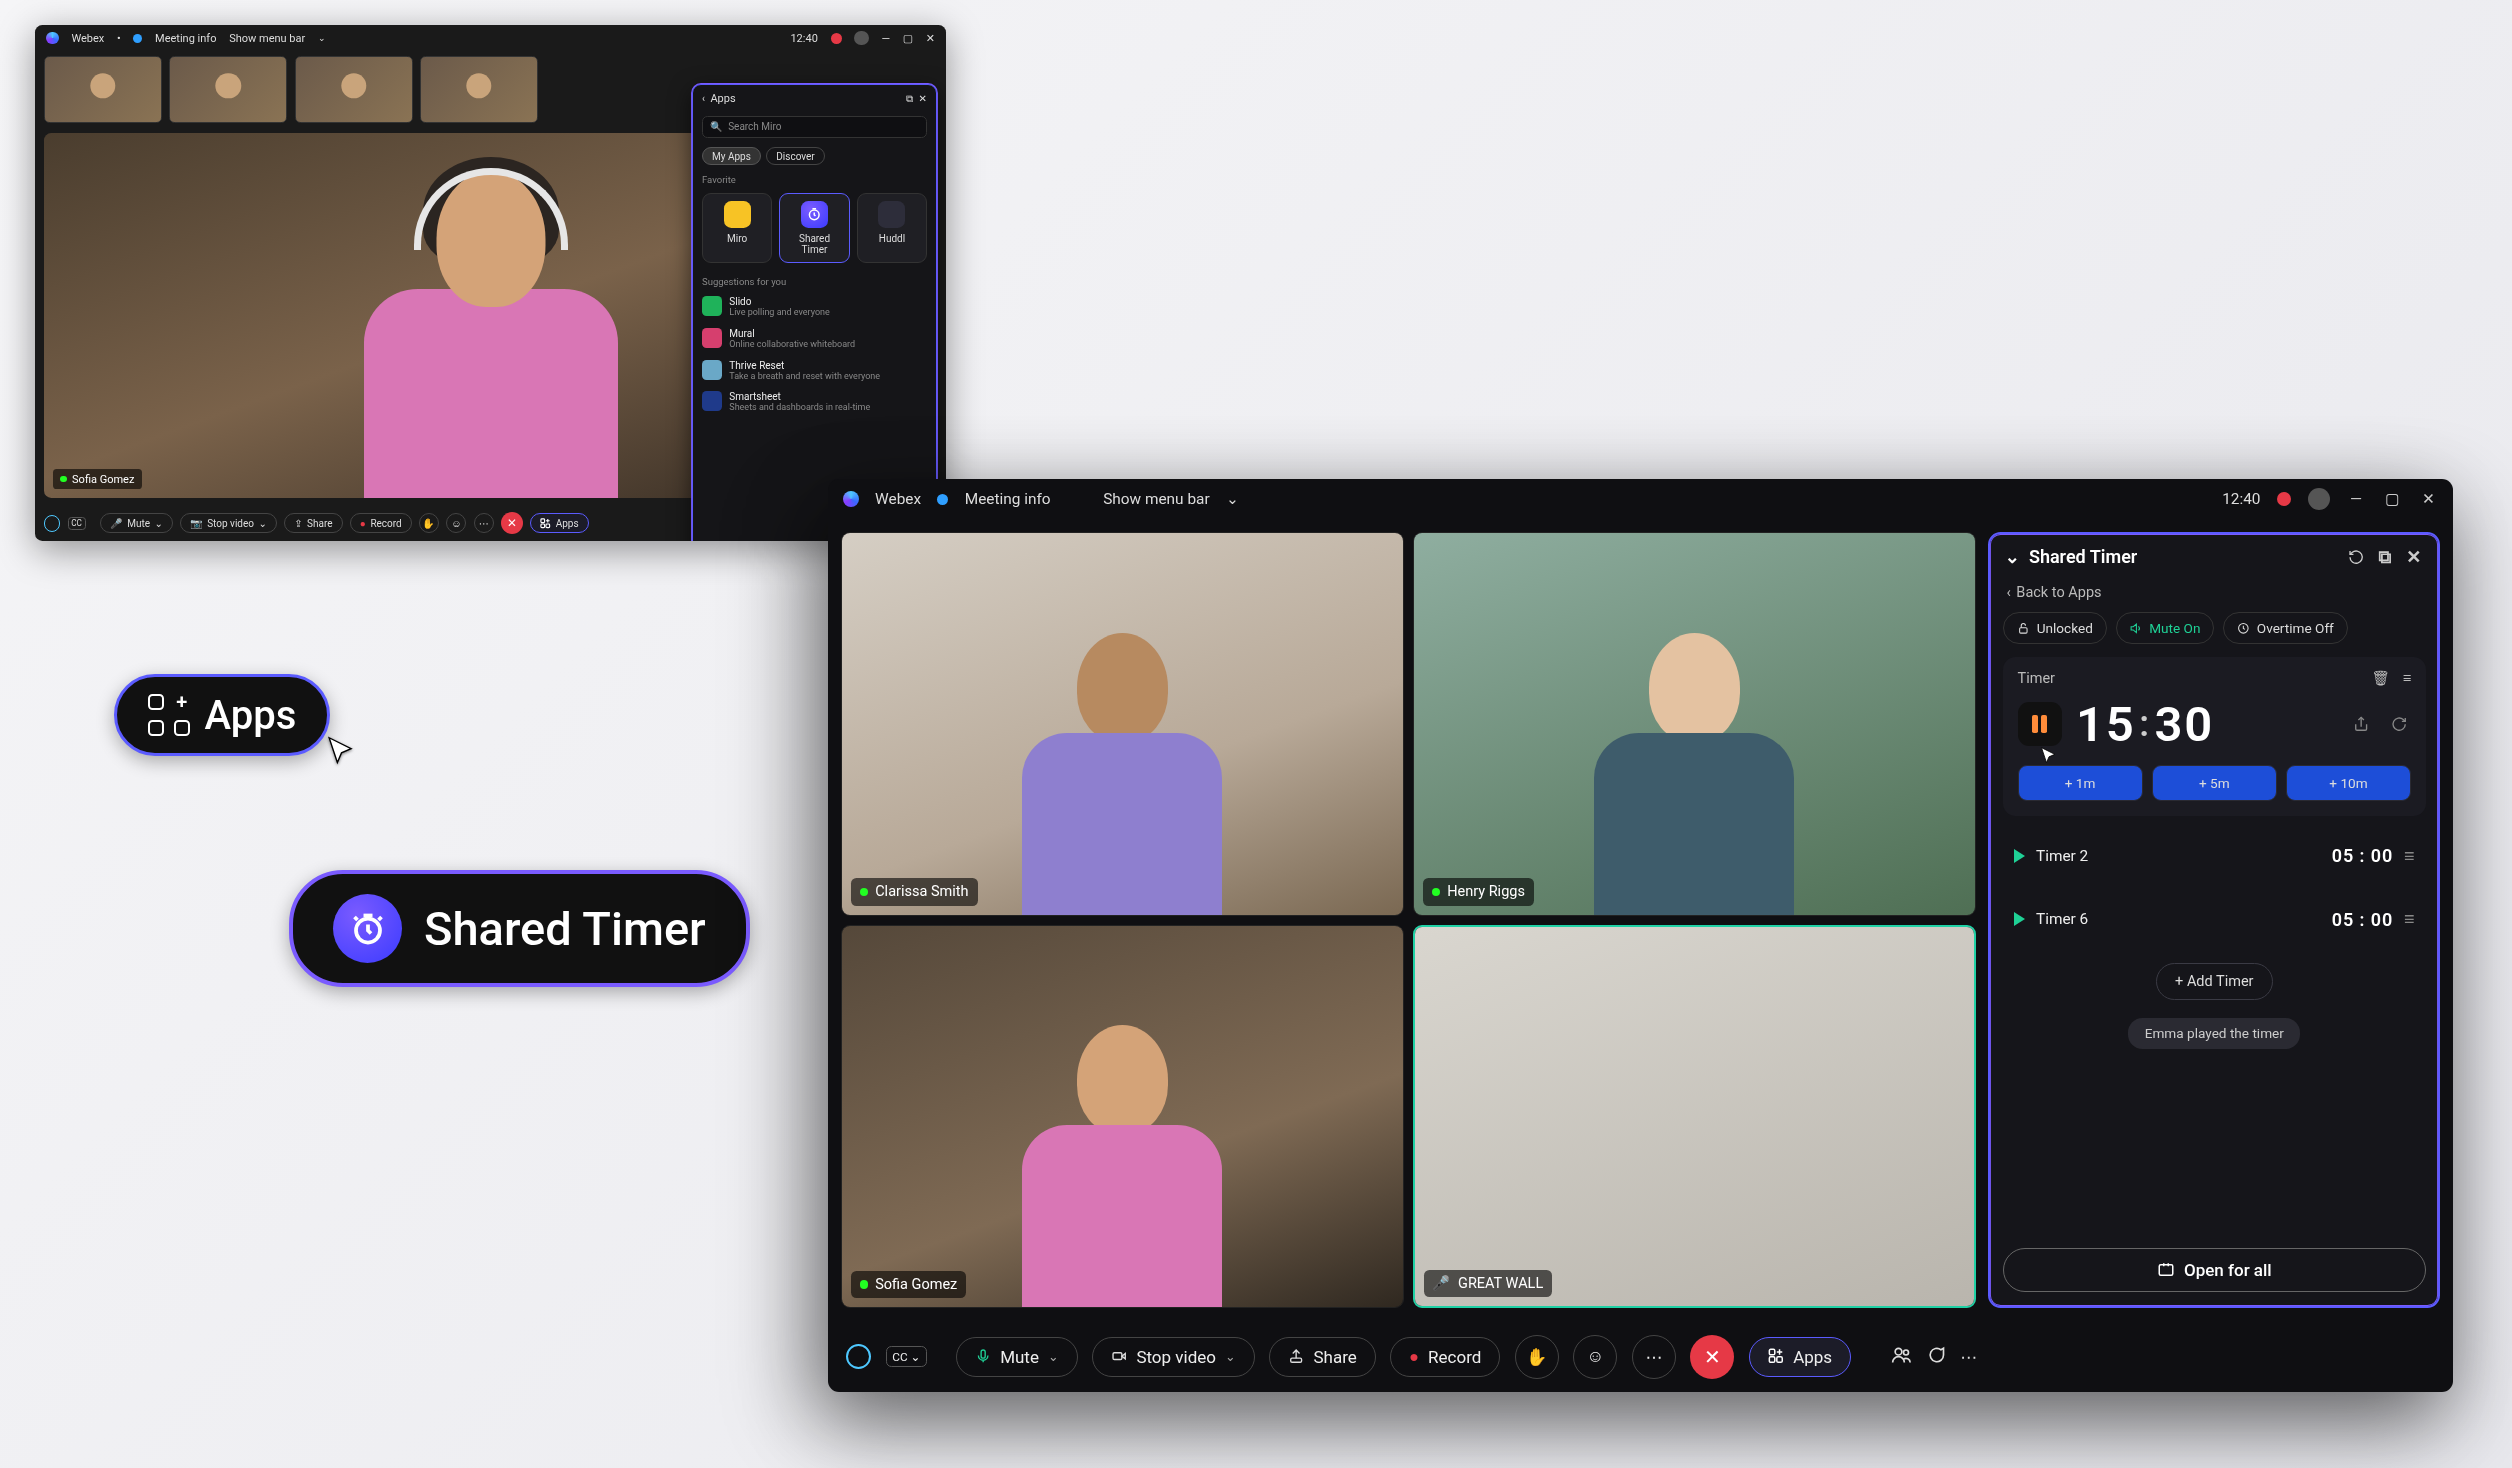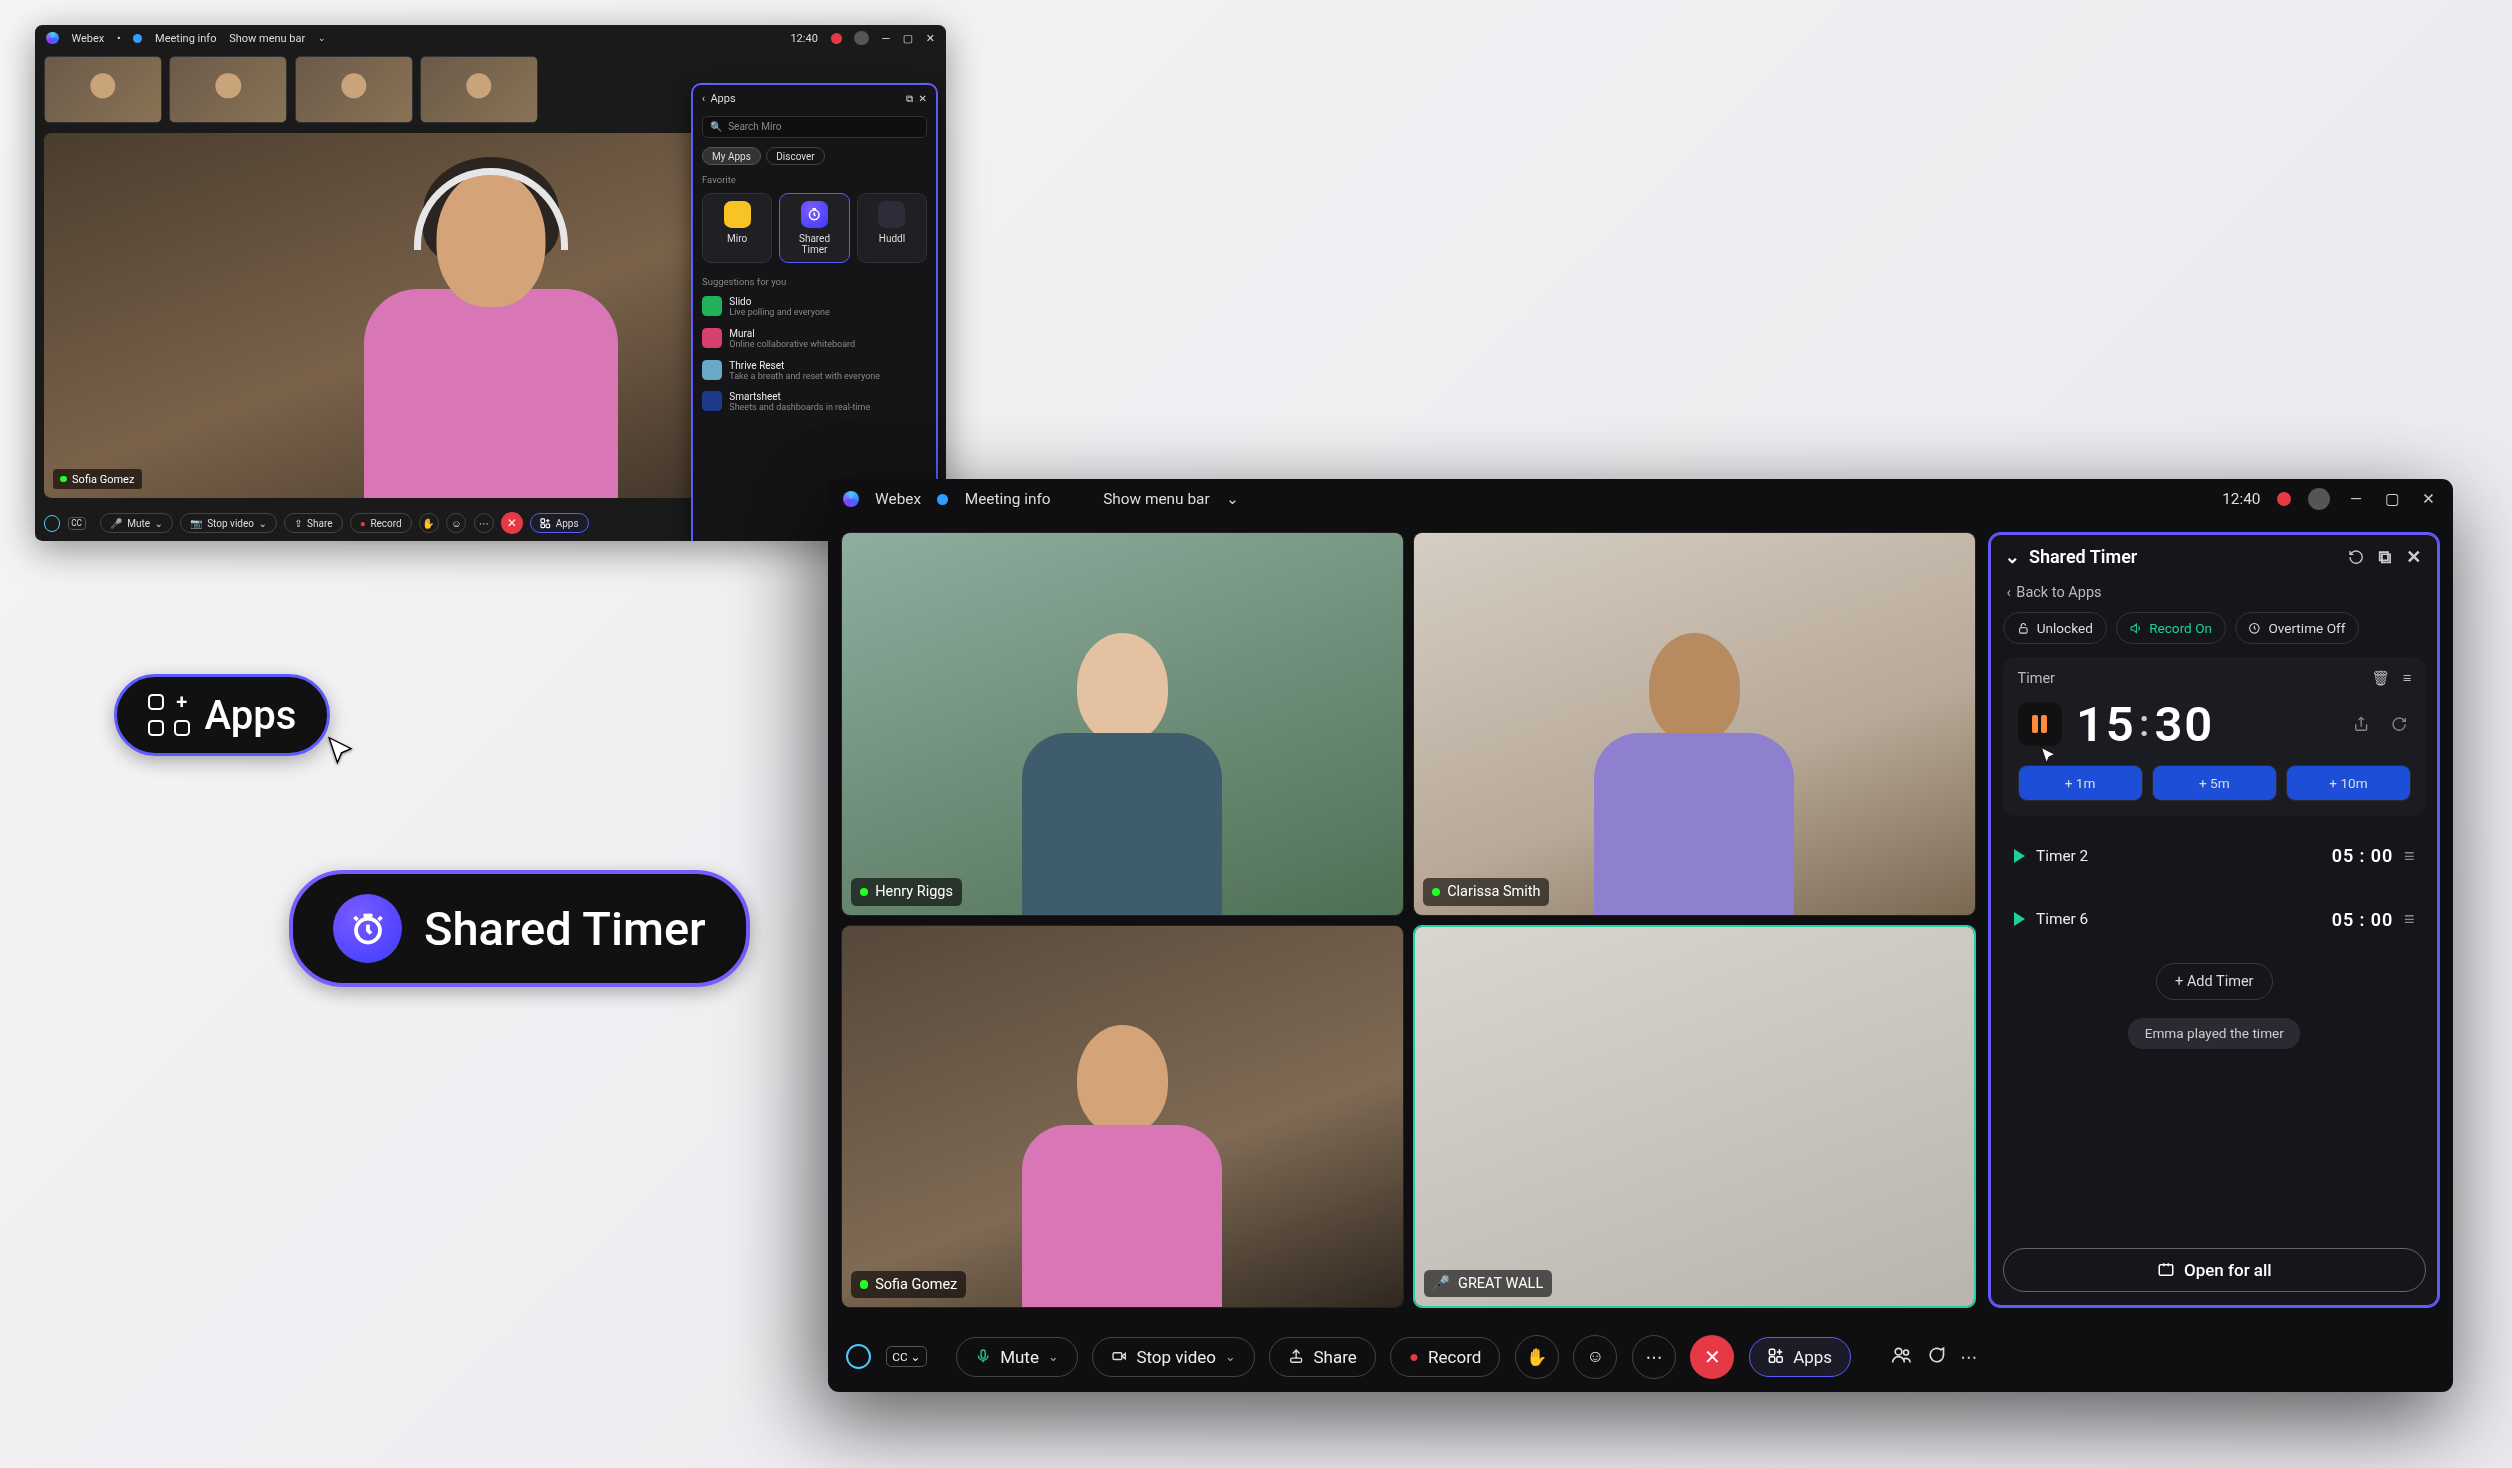--- a/index.html
+++ b/index.html
@@ -438,40 +438,40 @@
     <span>12:40</span>
     <span style="width:14.5px;height:14.5px;border-radius:50%;background:#e63946;"></span>
     <span style="width:22px;height:22px;border-radius:50%;background:#555;"></span>
     <span class="winbtn">—</span>
     <span class="winbtn">▢</span>
     <span class="winbtn">✕</span>
   </div>
 
   <div class="bw-body">
     <div class="bw-video-grid">
+      <div class="bw-tile tile1">
+        <div class="bg"></div>
+        <div class="avatar">
+            <div class="head" style="background:#b78a60;"></div>
+            <div class="body" style="background:#8e7fcf;"></div>
+          </div>
+        <div class="bw-nametag">
+            <span class="dot"></span>
+            <span>Clarissa Smith</span>
+          </div>
+      </div>
       <div class="bw-tile tile2">
         <div class="bg"></div>
         <div class="avatar">
             <div class="head" style="background:#e4c2a1;"></div>
             <div class="body" style="background:#3e5c6b;"></div>
           </div>
         <div class="bw-nametag">
             <span class="dot"></span>
             <span>Henry Riggs</span>
-          </div>
-      </div>
-      <div class="bw-tile tile1">
-        <div class="bg"></div>
-        <div class="avatar">
-            <div class="head" style="background:#b78a60;"></div>
-            <div class="body" style="background:#8e7fcf;"></div>
-          </div>
-        <div class="bw-nametag">
-            <span class="dot"></span>
-            <span>Clarissa Smith</span>
           </div>
       </div>
       <div class="bw-tile tile3">
         <div class="bg"></div>
         <div class="avatar">
             <div class="head" style="background:#d4a378;"></div>
             <div class="body" style="background:#d976b5;"></div>
           </div>
         <div class="bw-nametag">
             <span class="dot"></span>
@@ -511,21 +511,21 @@
               <rect x="5" y="11" width="14" height="10" rx="2"></rect>
               <path d="M8 11V7a4 4 0 0 1 8 0"></path>
             </svg>
           <span>Unlocked</span>
         </div>
         <div class="bwp-tog sound">
           <svg width="12.7" height="12.7" viewBox="0 0 24 24" fill="none" stroke="currentColor" stroke-width="2">
               <path d="M4 9v6h4l6 5V4L8 9H4z"></path>
               <path d="M18 8a6 6 0 0 1 0 8"></path>
             </svg>
-          <span>Record On</span>
+          <span>Mute On</span>
         </div>
         <div class="bwp-tog">
           <svg width="12.7" height="12.7" viewBox="0 0 24 24" fill="none" stroke="currentColor" stroke-width="2">
               <circle cx="12" cy="12" r="9"></circle>
               <path d="M12 7v5l3 2"></path>
             </svg>
           <span>Overtime Off</span>
         </div>
       </div>
 

